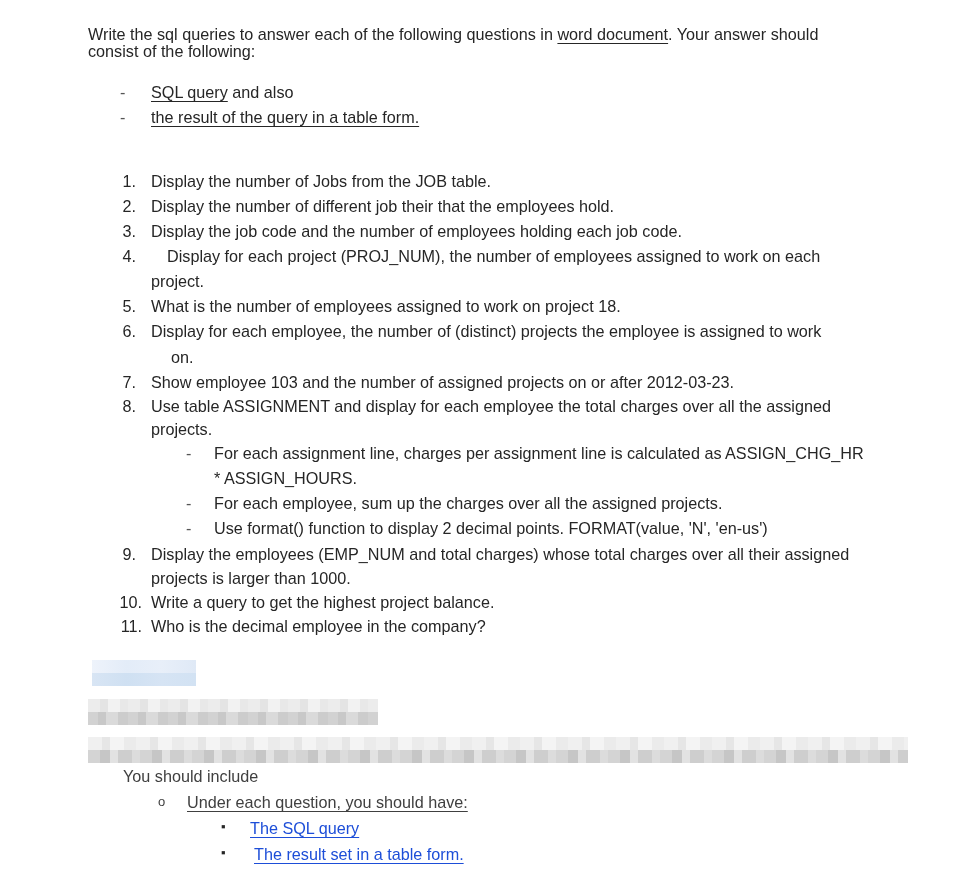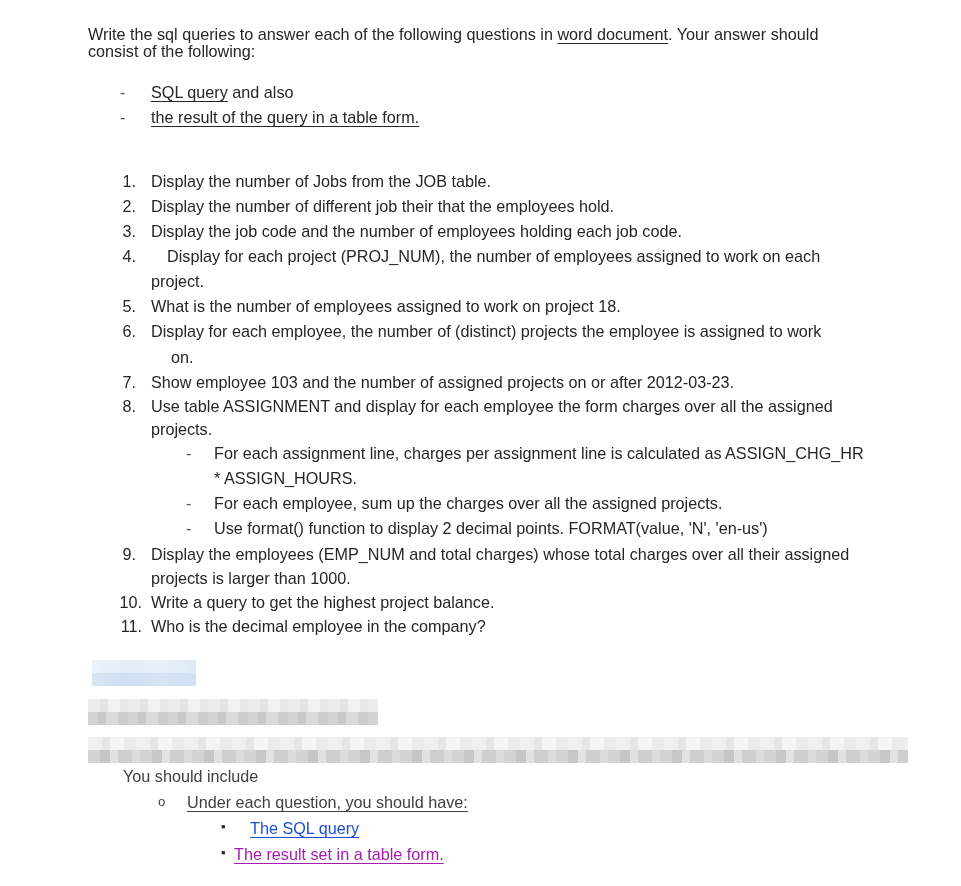--- a/index.html
+++ b/index.html
@@ -68,21 +68,21 @@
     <span class="abs" style="left:151px; top:348px;margin-left:20px;">on.</span>
   </div>
 
   <div>
     <span class="num" style="left:112px; top:373px;">7.</span>
     <span class="abs" style="left:151px; top:373px;">Show employee 103 and the number of assigned projects on or after 2012-03-23.</span>
   </div>
 
   <div>
     <span class="num" style="left:112px; top:397px;">8.</span>
-    <span class="abs" style="left:151px; top:397px;">Use table ASSIGNMENT and display for each employee the form charges over all the assigned</span>
+    <span class="abs" style="left:151px; top:397px;">Use table ASSIGNMENT and display for each employee the total charges over all the assigned</span>
     <span class="abs" style="left:151px; top:420px;">projects.</span>
 
     <div>
       <span class="dash" style="left:186px; top:444px;">-</span>
       <span class="abs" style="left:214px; top:444px;">For each assignment line, charges per assignment line is calculated as ASSIGN_CHG_HR</span>
       <span class="abs" style="left:214px; top:469px;">* ASSIGN_HOURS.</span>
     </div>
     <div>
       <span class="dash" style="left:186px; top:494px;">-</span>
       <span class="abs" style="left:214px; top:494px;">For each employee, sum up the charges over all the assigned projects.</span>
@@ -130,15 +130,15 @@
   <div>
     <span class="abs" style="left:158px; top:794px; font-size:13px; color:#404040;">o</span>
     <span class="abs u" style="left:187px; top:793px; color:#404040;">Under each question, you should have:</span>
   </div>
   <div>
     <span class="abs" style="left:221px; top:819px; font-size:13px;">▪</span>
     <span class="abs u" style="left:250px; top:819px; color:#1d4ed8;">The SQL query</span>
   </div>
   <div>
     <span class="abs" style="left:221px; top:845px; font-size:13px;">▪</span>
-    <span class="abs u" style="left:234px; top:845px; color:#a21caf;text-align:right;">The result set in a table form.</span>
+    <span class="abs u" style="left:254px; top:845px; color:#1d4ed8;text-align:right;">The result set in a table form.</span>
   </div>
 </div>
 
 </body></html>

